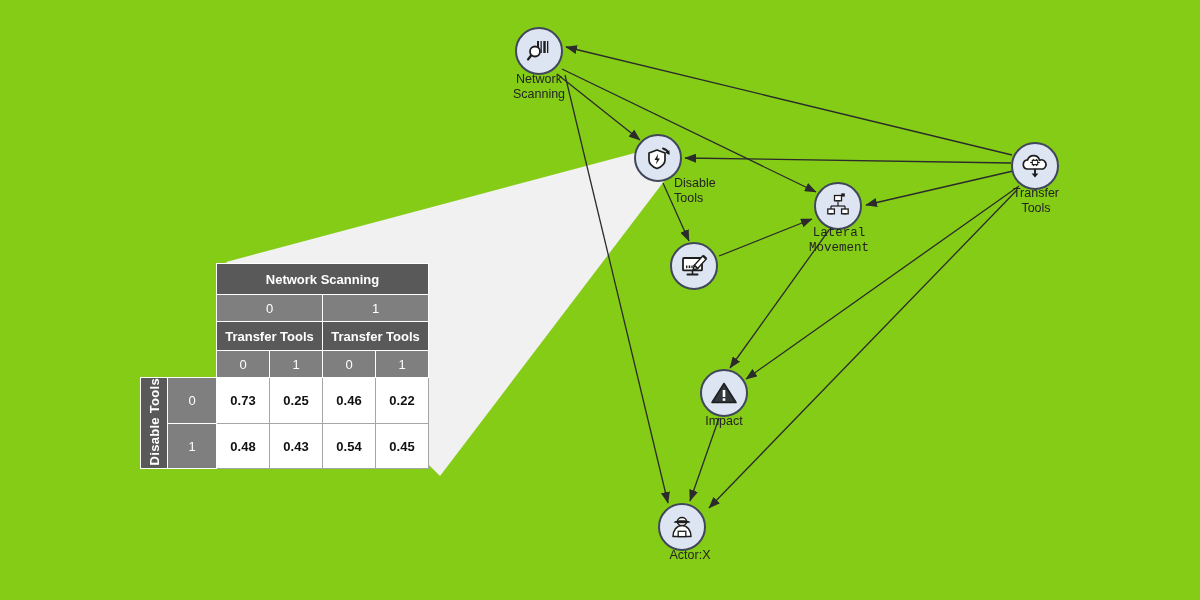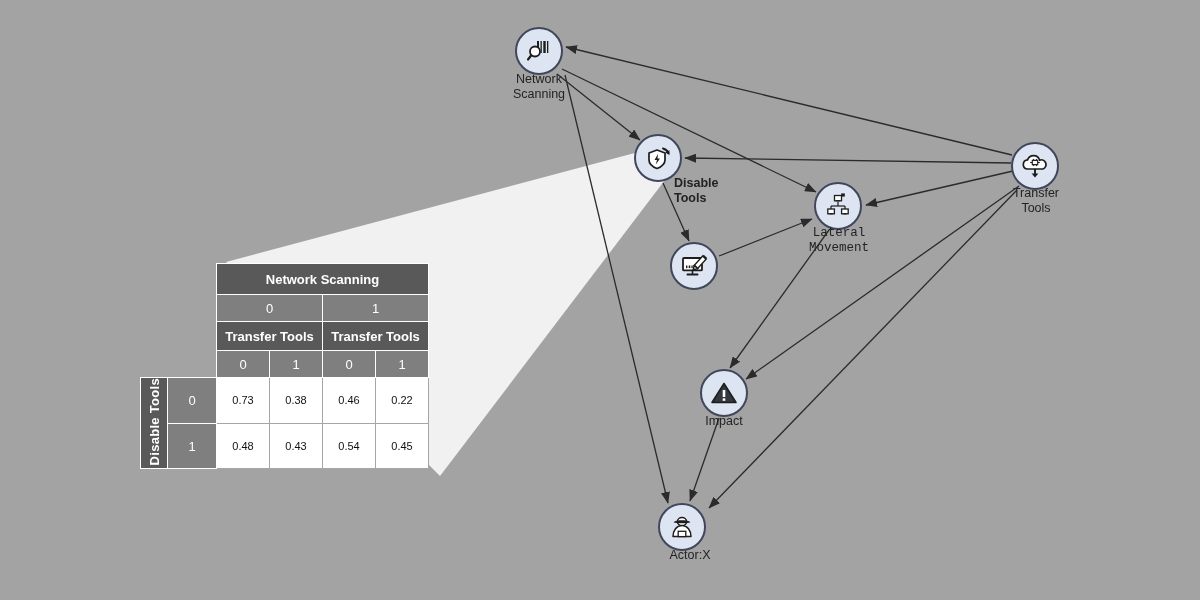--- a/index.html
+++ b/index.html
@@ -7,21 +7,21 @@
     padding: 0;
     background: #ffffff;
   }
   body {
     font-family: "Liberation Sans", sans-serif;
   }
   #canvas {
     position: relative;
     width: 1200px;
     height: 600px;
-    background: #a3a3a3;
+    background: #84cc16;
     overflow: hidden;
   }
 
   
   #graph-svg {
     position: absolute;
     left: 0;
     top: 0;
     width: 1200px;
     height: 600px;
@@ -105,25 +105,25 @@
     letter-spacing: 0.3px;
   }
   .rowhdr-lvl {
     background: #7f7f7f;
     color: #ffffff;
     width: 48px;
   }
   .cellval {
     background: #ffffff;
     color: #111111;
-    font-weight: normal;
+    font-weight: bold;
     border: 1px solid #a6a6a6 !important;
     width: 52px;
     height: 43px;
-    font-size: 11px;
+    font-size: 13px;
   }
   .spacer-cell {
     background: transparent;
     border: none !important;
   }
 </style>
 </head>
 <body>
 
 <div id="canvas">
@@ -185,21 +185,21 @@
   <div class="node" style="left:634px; top:134px;">
     <span>
       <svg width="30" height="30" viewBox="0 0 30 30">
         <path d="M20 5.5 A8.5 8.5 0 0 1 25.5 10" fill="none" stroke="#1d1d1d" stroke-width="1.9" stroke-linecap="round"></path>
         <polygon points="26.5,12 22.2,9.4 26.4,7.3" fill="#1d1d1d"></polygon>
         <path d="M11 8 L19 11 L19 18 C19 22 15 25 11 26.5 C7 25 3 22 3 18 L3 11 Z" transform="translate(3,-1)" fill="#ffffff" stroke="#1d1d1d" stroke-width="1.7" stroke-linejoin="round"></path>
         <polygon points="15,11 11.5,17 14,17 12.8,21.5 17,15.5 14.5,15.5" fill="#1d1d1d"></polygon>
       </svg>
     </span>
   </div>
-  <div class="node-label" style="left:674px; top:176px; width:56px; text-align:left;font-weight:bold;">Disable
+  <div class="node-label" style="left:674px; top:176px; width:56px; text-align:left;">Disable
 Tools</div>
 
   <div class="node" style="left:1011px; top:142px;">
     <span>
       <svg width="30" height="30" viewBox="0 0 30 30">
         <path d="M7 18 A4.6 4.6 0 0 1 7.6 8.9 A6.3 6.3 0 0 1 19.6 9.2 A4.4 4.4 0 0 1 23 18 Z" fill="#ffffff" stroke="#1d1d1d" stroke-width="1.7" stroke-linejoin="round"></path>
         <g stroke="#1d1d1d" stroke-width="1.1" fill="none">
           <rect x="12.3" y="9.4" width="5.4" height="4.2"></rect>
           <line x1="10.2" y1="11.5" x2="12.3" y2="11.5"></line>
           <line x1="17.7" y1="11.5" x2="19.8" y2="11.5"></line>
@@ -307,21 +307,21 @@
         <td class="hdr-lvl">1</td>
         <td class="hdr-lvl">0</td>
         <td class="hdr-lvl">1</td>
       </tr>
       <tr>
         <td class="rowhdr-vert" rowspan="2">
           <span class="vtxt">Disable Tools</span>
         </td>
         <td class="rowhdr-lvl">0</td>
         <td class="cellval">0.73</td>
-        <td class="cellval">0.38</td>
+        <td class="cellval">0.25</td>
         <td class="cellval">0.46</td>
         <td class="cellval">0.22</td>
       </tr>
       <tr>
         <td class="rowhdr-lvl">1</td>
         <td class="cellval">0.48</td>
         <td class="cellval">0.43</td>
         <td class="cellval">0.54</td>
         <td class="cellval">0.45</td>
       </tr>

